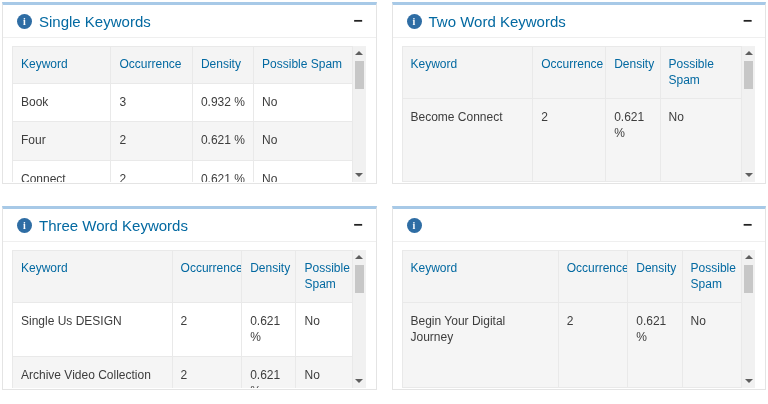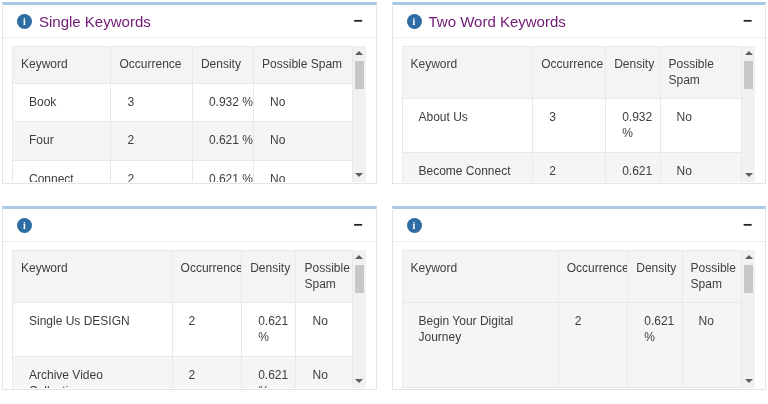--- a/index.html
+++ b/index.html
@@ -30,21 +30,21 @@
     width: 15px; height: 15px; border-radius: 50%;
     background: #2e6da4; color: #fff;
     font: 700 10px/15px "Liberation Serif", serif;
     text-align: center;
     margin-right: 7px;
     flex: none;
     cursor: pointer;
   }
   .info-icon::before { content: "i"; }
   .panel-title {
-    color: #701a75;
+    color: #0369a1;
     font-size: 15px;
     font-weight: 400;
     white-space: nowrap;
   }
   .collapse-btn {
     margin-left: auto;
     color: #222;
     font-size: 16px;
     font-weight: 700;
     line-height: 1;
@@ -64,26 +64,26 @@
   }
   .kw-table th, .kw-table td {
     border: 1px solid #e9e9e9;
     text-align: left;
     vertical-align: top;
     line-height: 1.3;
     overflow: hidden;
   }
   .kw-table th {
     background: #f4f4f4;
-    color: #404040;
+    color: #0369a1;
     font-weight: 400;
     padding: 10px 8px;
     white-space: nowrap;
   }
-  .kw-table td { padding: 11px 16px; background: #fff; margin-left: 40px; }
+  .kw-table td { padding: 11px 8px; background: #fff; margin-left: 40px; }
   .kw-table tbody tr.alt td { background: #f5f5f5; }
 
   
   .p1 .c-kw{width:29%} .p1 .c-occ{width:24%} .p1 .c-den{width:18%} .p1 .c-spam{width:29%}
   .p2 .c-kw{width:38.5%} .p2 .c-occ{width:21.5%} .p2 .c-den{width:16%} .p2 .c-spam{width:24%}
   .p3 .c-kw{width:47%} .p3 .c-occ{width:20.5%} .p3 .c-den{width:16%} .p3 .c-spam{width:16.5%}
   .p4 .c-kw{width:46%} .p4 .c-occ{width:20.5%} .p4 .c-den{width:16%} .p4 .c-spam{width:17.5%}
   .p1 td { white-space: nowrap; }
   .p2 th.spam, .p3 th.spam, .p4 th.spam { white-space: normal; }
 
@@ -192,46 +192,41 @@
             </colgroup>
           <thead>
             <tr>
               <th>Keyword</th>
               <th>Occurrence</th>
               <th>Density</th>
               <th class="spam">Possible Spam</th>
             </tr>
           </thead>
           <tbody>
-            <tr>
-              <td>About Us</td>
-              <td>3</td>
-              <td>0.932 %</td>
-              <td>No</td>
-            </tr>
             <tr class="alt">
               <td>Become Connect</td>
               <td>2</td>
               <td>0.621 %</td>
               <td>No</td>
             </tr>
           </tbody>
         </table>
         <div class="sbar">
           <span class="sb-up"></span>
           <span class="sb-thumb"></span>
           <span class="sb-down"></span>
         </div>
       </div>
     </div>
   </section>
 
   <section class="panel row-bottom">
     <header class="panel-heading">
       <span class="info-icon"></span>
+      <h2 class="panel-title">Three Word Keywords</h2>
       <span class="collapse-btn">−</span>
     </header>
     <div class="panel-body">
       <div class="scroll-area">
         <table class="kw-table p3">
           <colgroup>
               <col class="c-kw">
               <col class="c-occ">
               <col class="c-den">
               <col class="c-spam">

